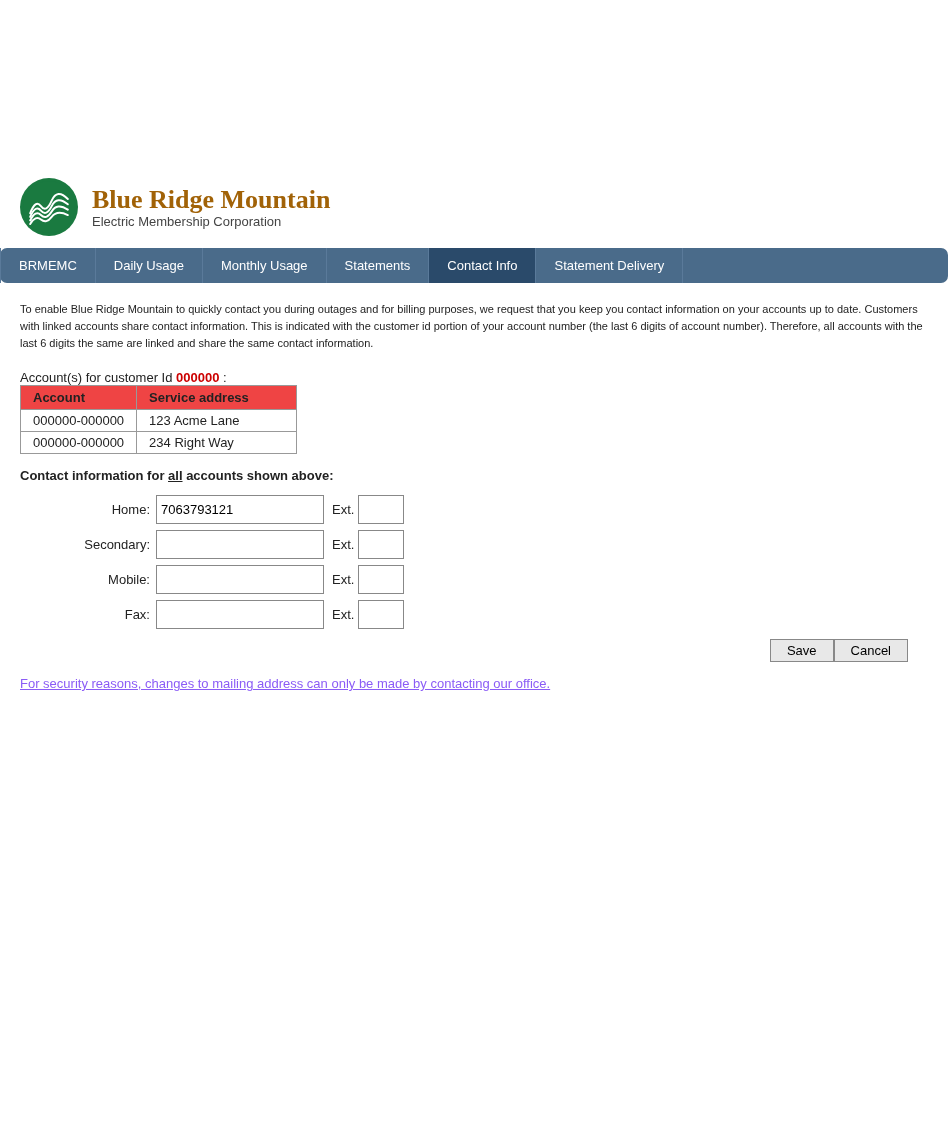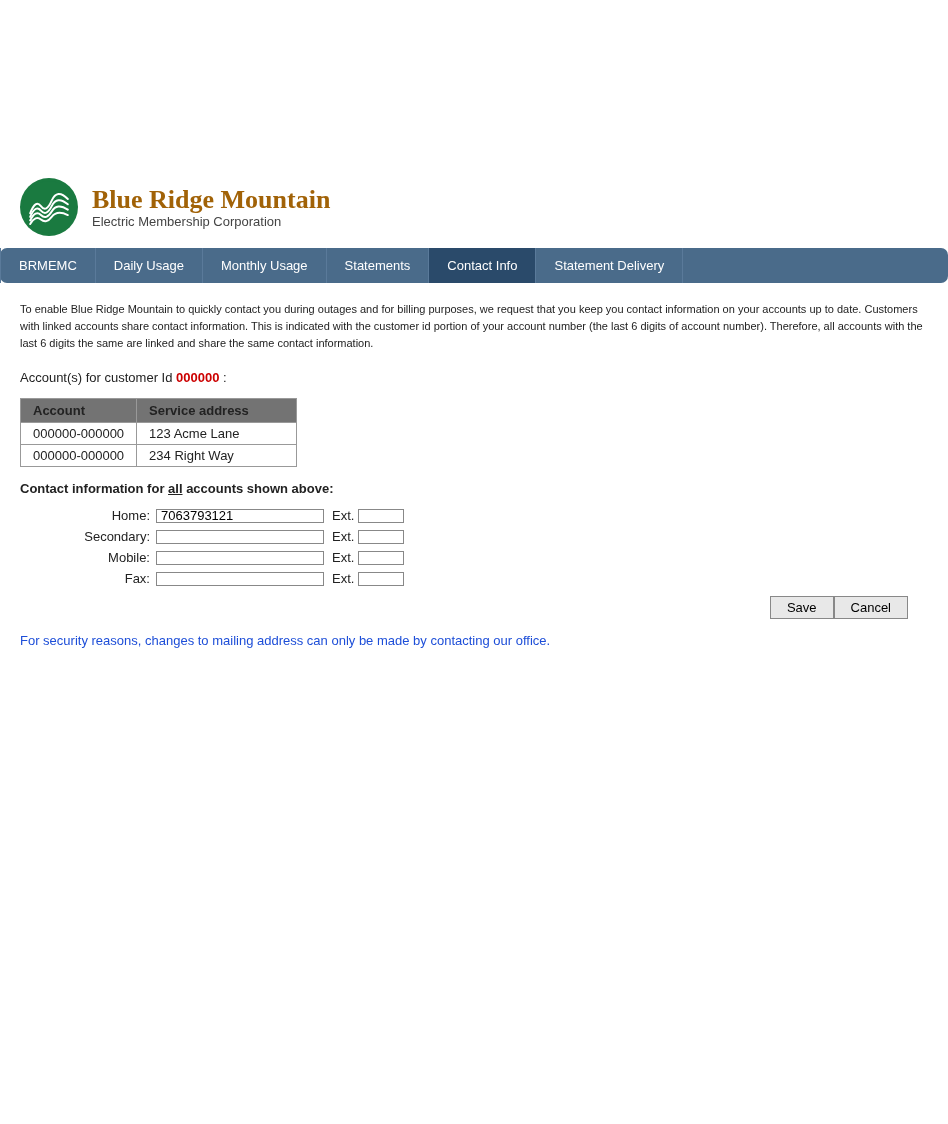--- a/index.html
+++ b/index.html
@@ -79,34 +79,34 @@
     .intro-text {
       font-size: 11px;
       line-height: 1.55;
       margin-bottom: 18px;
       color: #222;
     }
 
     
     .account-header {
       font-size: 13px;
-      margin-bottom: 13px;
+      margin-bottom: 0;
       font-weight: normal;
     }
     .account-header span.customer-id {
       color: #cc0000;
       font-weight: bold;
     }
 
     table.accounts-table {
       border-collapse: collapse;
       margin-bottom: 14px;
     }
     table.accounts-table th {
-      background: #737373;
+      background: #ef4444;
       border: 1px solid #999;
       padding: 4px 12px;
       font-weight: bold;
       font-size: 13px;
       text-align: left;
     }
     table.accounts-table td {
       border: 1px solid #999;
       padding: 3px 12px;
       font-size: 13px;
@@ -138,21 +138,21 @@
       margin-bottom: 6px;
     }
     .form-row label {
       text-align: right;
       width: 90px;
       margin-right: 6px;
       font-size: 13px;
     }
     .form-row input[type="text"] {
       width: 168px;
-      height: 14px;
+      height: 29px;
       border: 1px solid #888;
       padding: 2px 4px;
       font-size: 13px;
     }
     .ext-label {
       margin-left: 8px;
       font-size: 13px;
     }
     .ext-input {
       width: 46px !important;
@@ -170,21 +170,22 @@
       padding: 3px 16px;
       font-size: 13px;
       cursor: pointer;
       border: 1px solid #888;
       background: #e8e8e8;
     }
 
     .security-note {
       margin-top: 14px;
       font-size: 13px;
-      color: #1d4ed8;
+      color: #8b5cf6;
+      text-decoration: underline;
     }
 
     
     .top-spacer {
       height: 160px;
     }
   </style>
 </head>
 <body>
 

